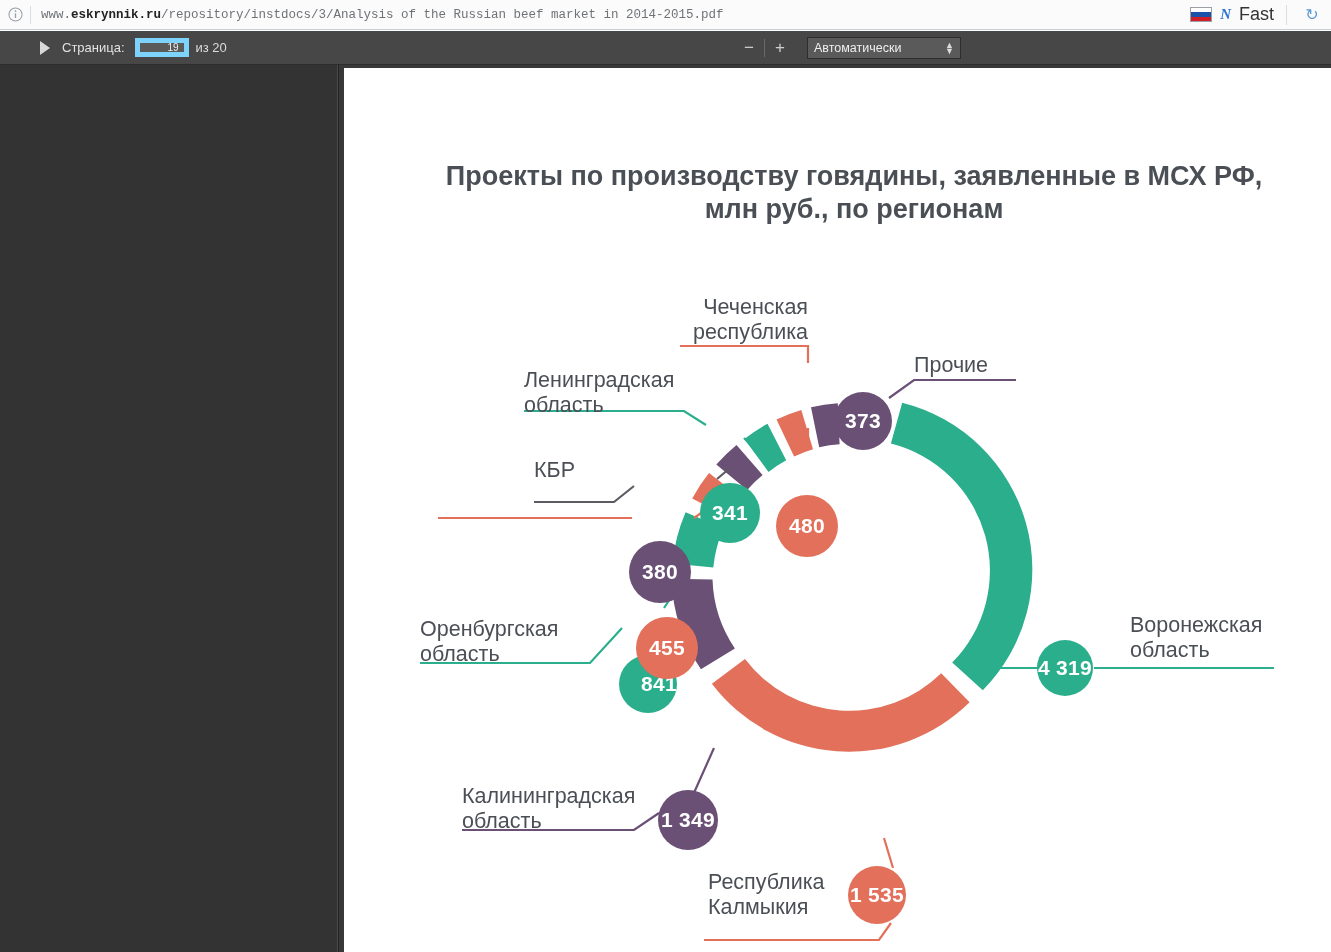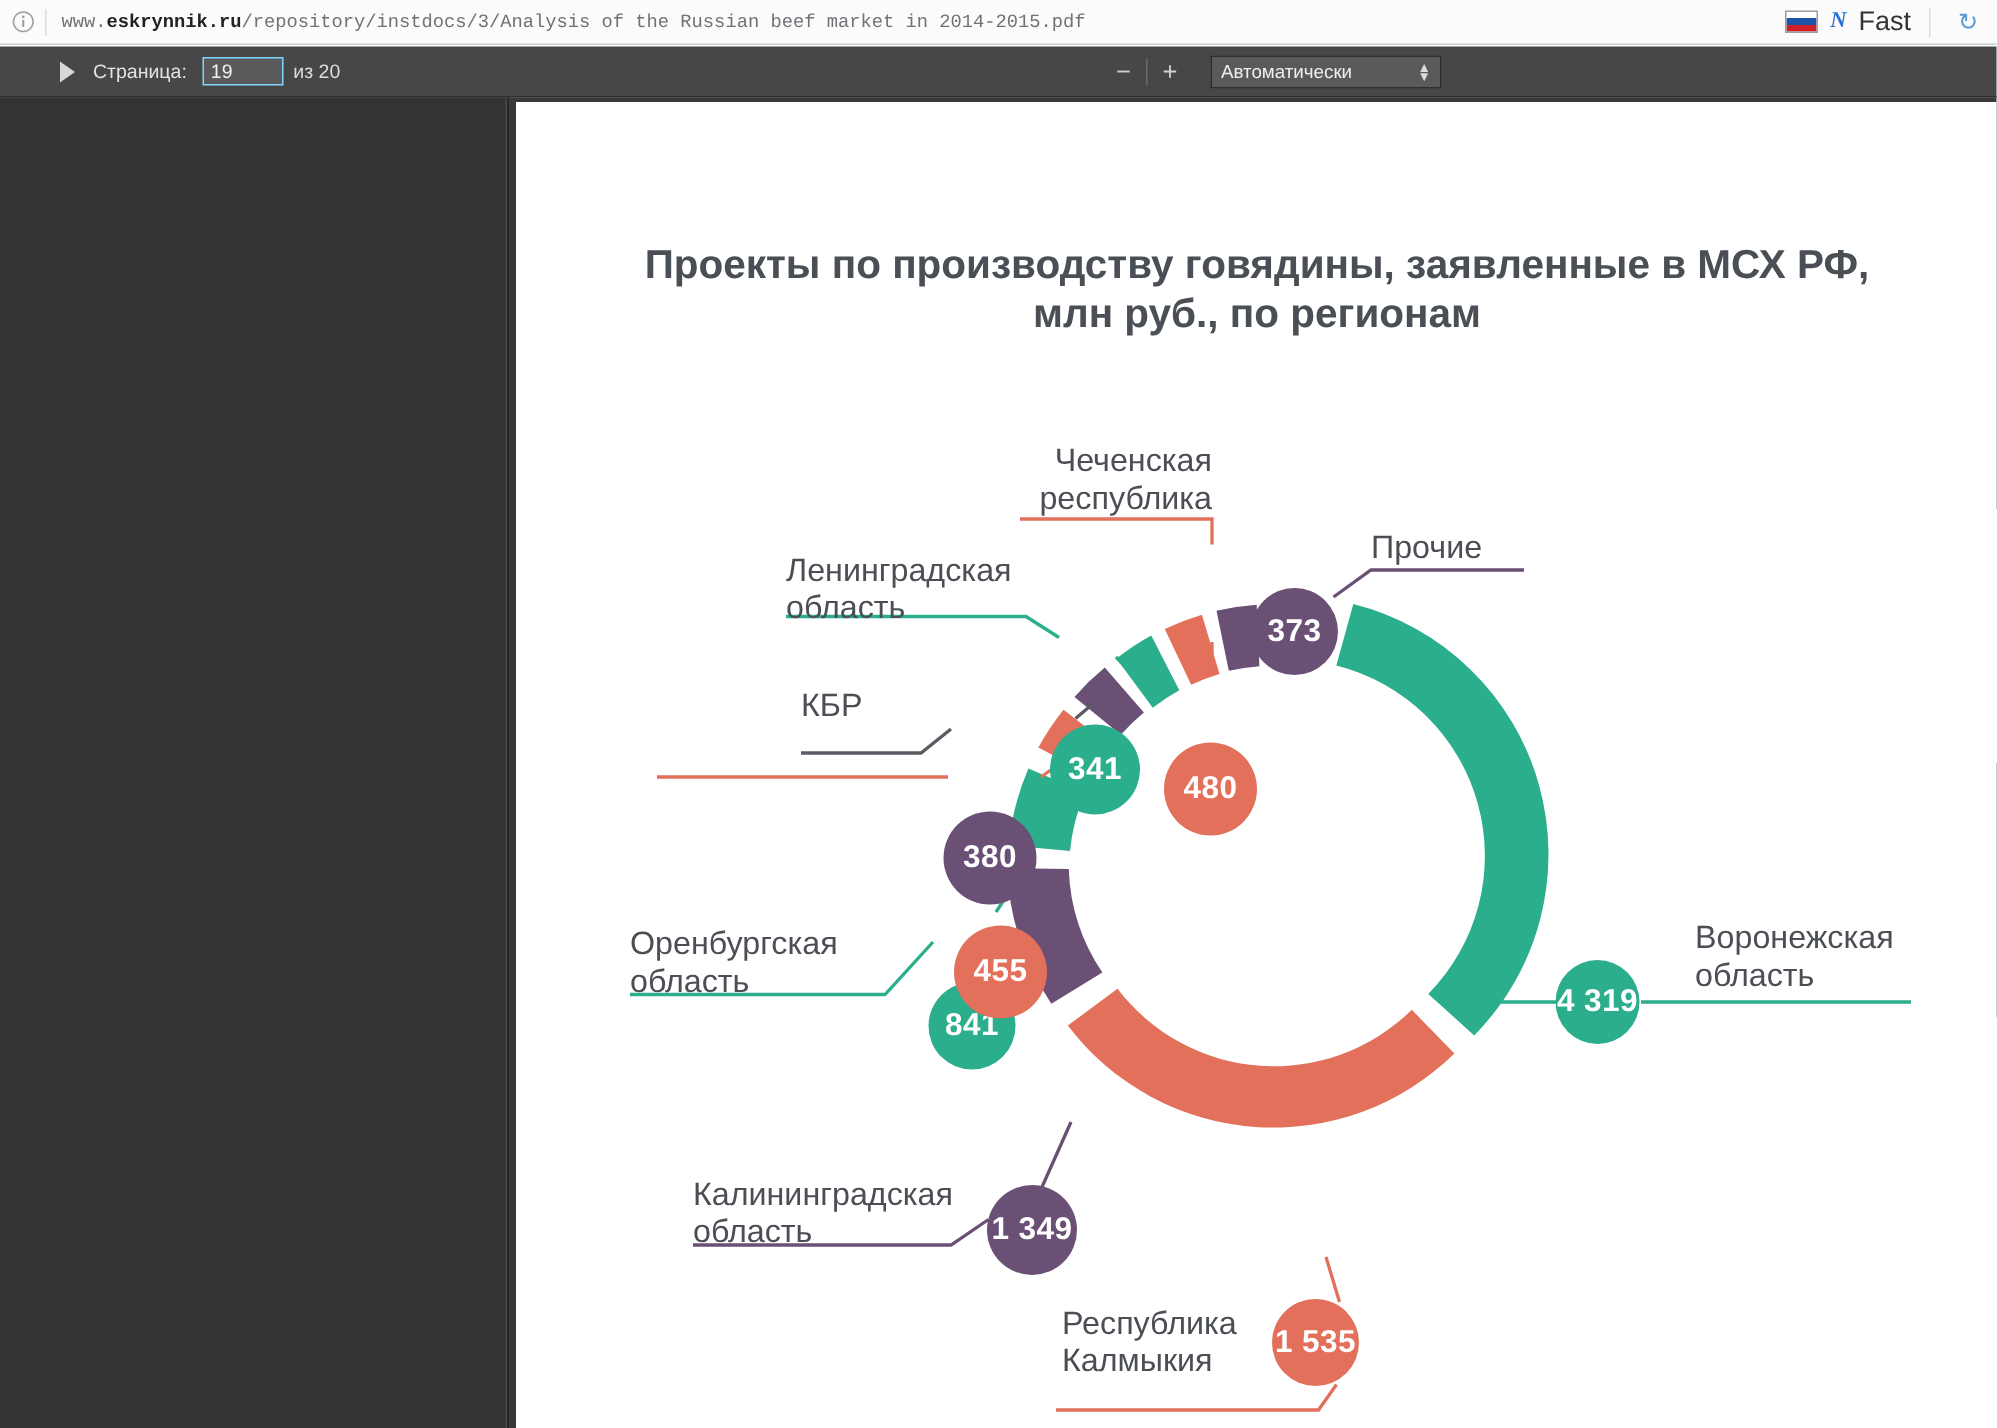--- a/index.html
+++ b/index.html
@@ -34,43 +34,43 @@
   
   #pdftool{
     position:absolute;left:0;top:31px;width:1331px;height:34px;
     background:#474747;border-bottom:1px solid #2d2d2d;
     display:flex;align-items:center;box-sizing:border-box;color:#e6e6e6;font-size:13px;padding-left:32px;
   }
   #sb-toggle{width:26px;height:34px;display:flex;align-items:center;justify-content:center;}
   #sb-toggle .tri{width:0;height:0;border-top:7px solid transparent;border-bottom:7px solid transparent;border-left:10px solid #d8d8d8;}
   #pg-label{margin-left:4px;color:#e2e2e2;}
   #pg-input{
-    margin-left:10px;width:54px;height:19px;background:#5a5a5a;border:1px solid #7dd3fc;
-    color:#f0f0f0;font-size:13px;text-align:left;padding:0 5px;box-sizing:border-box;
+    margin-left:10px;width:54px;height:19px;background:#5a5a5a;border:5px solid #7dd3fc;
+    color:#f0f0f0;font-size:10px;text-align:right;padding:0 5px;box-sizing:border-box;
     font-family:"Liberation Sans",sans-serif;
   }
   #pg-of{margin-left:7px;color:#dcdcdc;}
   #zoomgrp{position:absolute;left:736px;top:0;height:34px;display:flex;align-items:center;gap:0;}
   .zbtn{width:26px;height:26px;display:flex;align-items:center;justify-content:center;color:#cfcfcf;font-size:17px;}
   #zsep{width:1px;height:18px;background:#6a6a6a;margin:0 2px;}
   #zoomsel{
     margin-left:14px;width:154px;height:22px;background:#5a5a5a;border:1px solid #2e2e2e;
     display:flex;align-items:center;box-sizing:border-box;color:#efefef;font-size:12.5px;padding:0 6px;
   }
   #zoomsel .txt{flex:1;}
   #zoomsel .updown{display:flex;flex-direction:column;line-height:6px;font-size:9px;color:#dcdcdc;}
 
   
   #viewer{position:absolute;left:0;top:65px;width:1331px;height:887px;background:#383838;}
   #sidepanel{position:absolute;left:0;top:0;width:338px;height:887px;background:#333333;border-right:1px solid #232323;}
   #sidepanel .spline{position:absolute;left:337px;top:0;width:1px;height:887px;background:#4a4a4a;}
   #page{position:absolute;left:344px;top:3px;width:987px;height:884px;background:#ffffff;}
 
   #ptitle{
-    position:absolute;left:60px;top:92px;width:868px;text-align:center;
+    position:absolute;left:76px;top:92px;width:868px;text-align:center;
     font-size:27px;font-weight:bold;color:#4a4f55;line-height:1.24;
   }
   #chartwrap{position:absolute;left:0;top:0;width:987px;height:884px;}
   #chartsvg{position:absolute;left:0;top:0;}
 
   .lbl{position:absolute;font-size:21.5px;color:#4b4f55;line-height:1.16;}
   .lbl.r{text-align:right;}
   .bub{
     position:absolute;border-radius:50%;display:flex;align-items:center;justify-content:center;
     color:#ffffff;font-size:21px;font-weight:bold;letter-spacing:.3px;
@@ -179,21 +179,21 @@
 
       <div class="bub" style="left:693px;top:572px;width:56px;height:56px;background:#2BAE8C;">
         <span>4 319</span>
       </div>
       <div class="bub" style="left:504px;top:798px;width:58px;height:58px;background:#E2705A;">
         <span>1 535</span>
       </div>
       <div class="bub" style="left:314px;top:722px;width:60px;height:60px;background:#6B5076;">
         <span>1 349</span>
       </div>
-      <div class="bub" style="left:275px;top:587px;width:58px;height:58px;background:#2BAE8C;">
+      <div class="bub" style="left:275px;top:587px;width:58px;height:58px;background:#2BAE8C;justify-content:flex-end;">
         <span>841</span>
       </div>
       <div class="bub" style="left:292px;top:549px;width:62px;height:62px;background:#E2705A;">
         <span>455</span>
       </div>
       <div class="bub" style="left:285px;top:473px;width:62px;height:62px;background:#6B5076;">
         <span>380</span>
       </div>
       <div class="bub" style="left:356px;top:415px;width:60px;height:60px;background:#2BAE8C;">
         <span>341</span>

